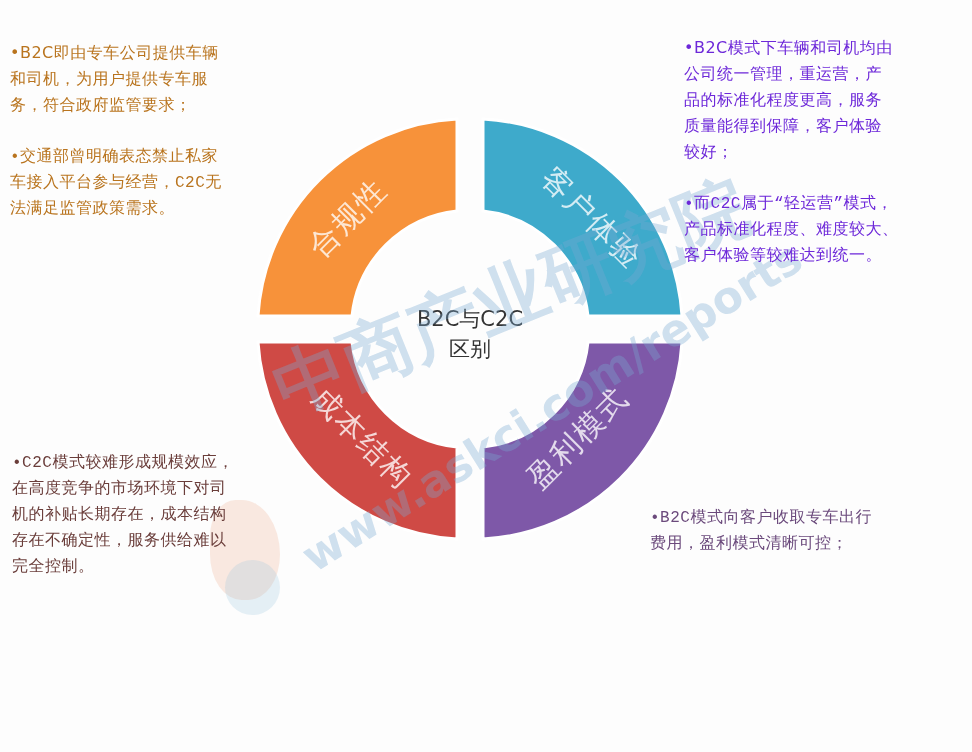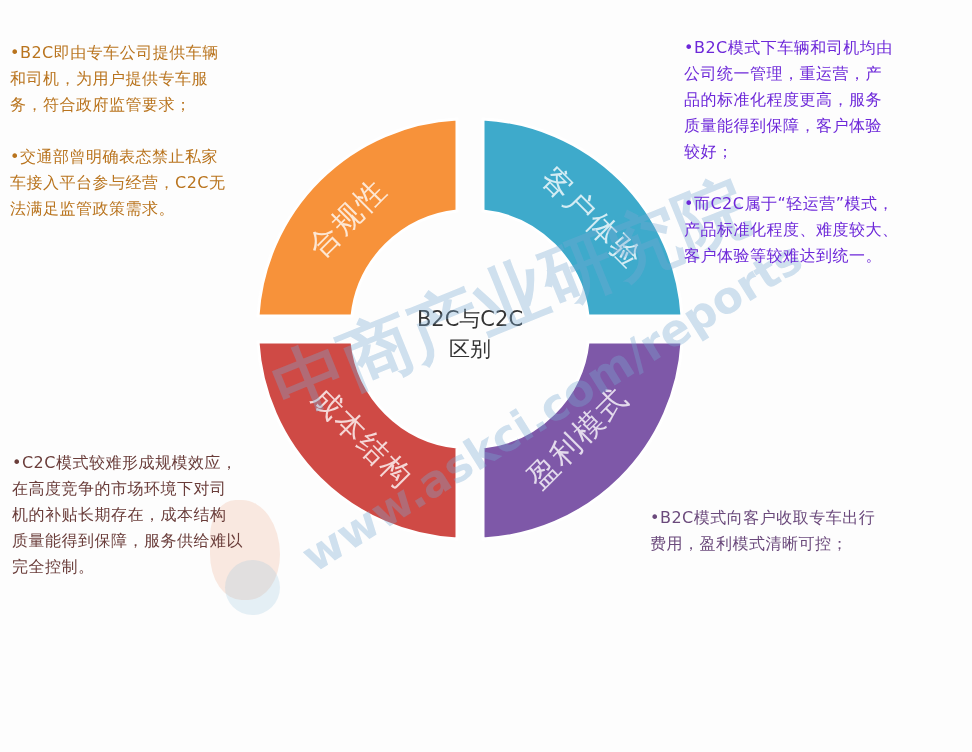--- a/index.html
+++ b/index.html
@@ -23,21 +23,21 @@
     .textblock {
       position: absolute;
       font-size: 16px;
       line-height: 26px;
       letter-spacing: 0.5px;
     }
     .textblock p {
       margin: 0 0 26px 0;
       white-space: pre-line;
     }
-    .textblock p:last-child { margin-bottom: 0; }
+    .textblock p:last-child { margin-bottom: 0; font-family: Liberation Mono, monospace; }
 
     #block-compliance { left: 10px; top: 40px; width: 300px; color: #b9741e; }
     #block-experience { left: 684px; top: 35px; width: 290px; color: #6d28d9; }
     #block-cost { left: 12px; top: 450px; width: 300px; color: #6a3d3a; }
     #block-profit { left: 650px; top: 465px; width: 310px; color: #6b4a7c; margin-top: 40px; }
 
     .ring-svg {
       position: absolute;
       left: 0; top: 0;
     }
@@ -109,21 +109,21 @@
 较好；</p>
     <p>•而C2C属于“轻运营”模式，
 产品标准化程度、难度较大、
 客户体验等较难达到统一。</p>
   </div>
 
   <div class="textblock" id="block-cost">
     <p>•C2C模式较难形成规模效应，
 在高度竞争的市场环境下对司
 机的补贴长期存在，成本结构
-质量能得到保障，服务供给难以
+存在不确定性，服务供给难以
 完全控制。</p>
   </div>
 
   <div class="textblock" id="block-profit">
     <p>•B2C模式向客户收取专车出行
 费用，盈利模式清晰可控；</p>
   </div>
 
 </div>
 

